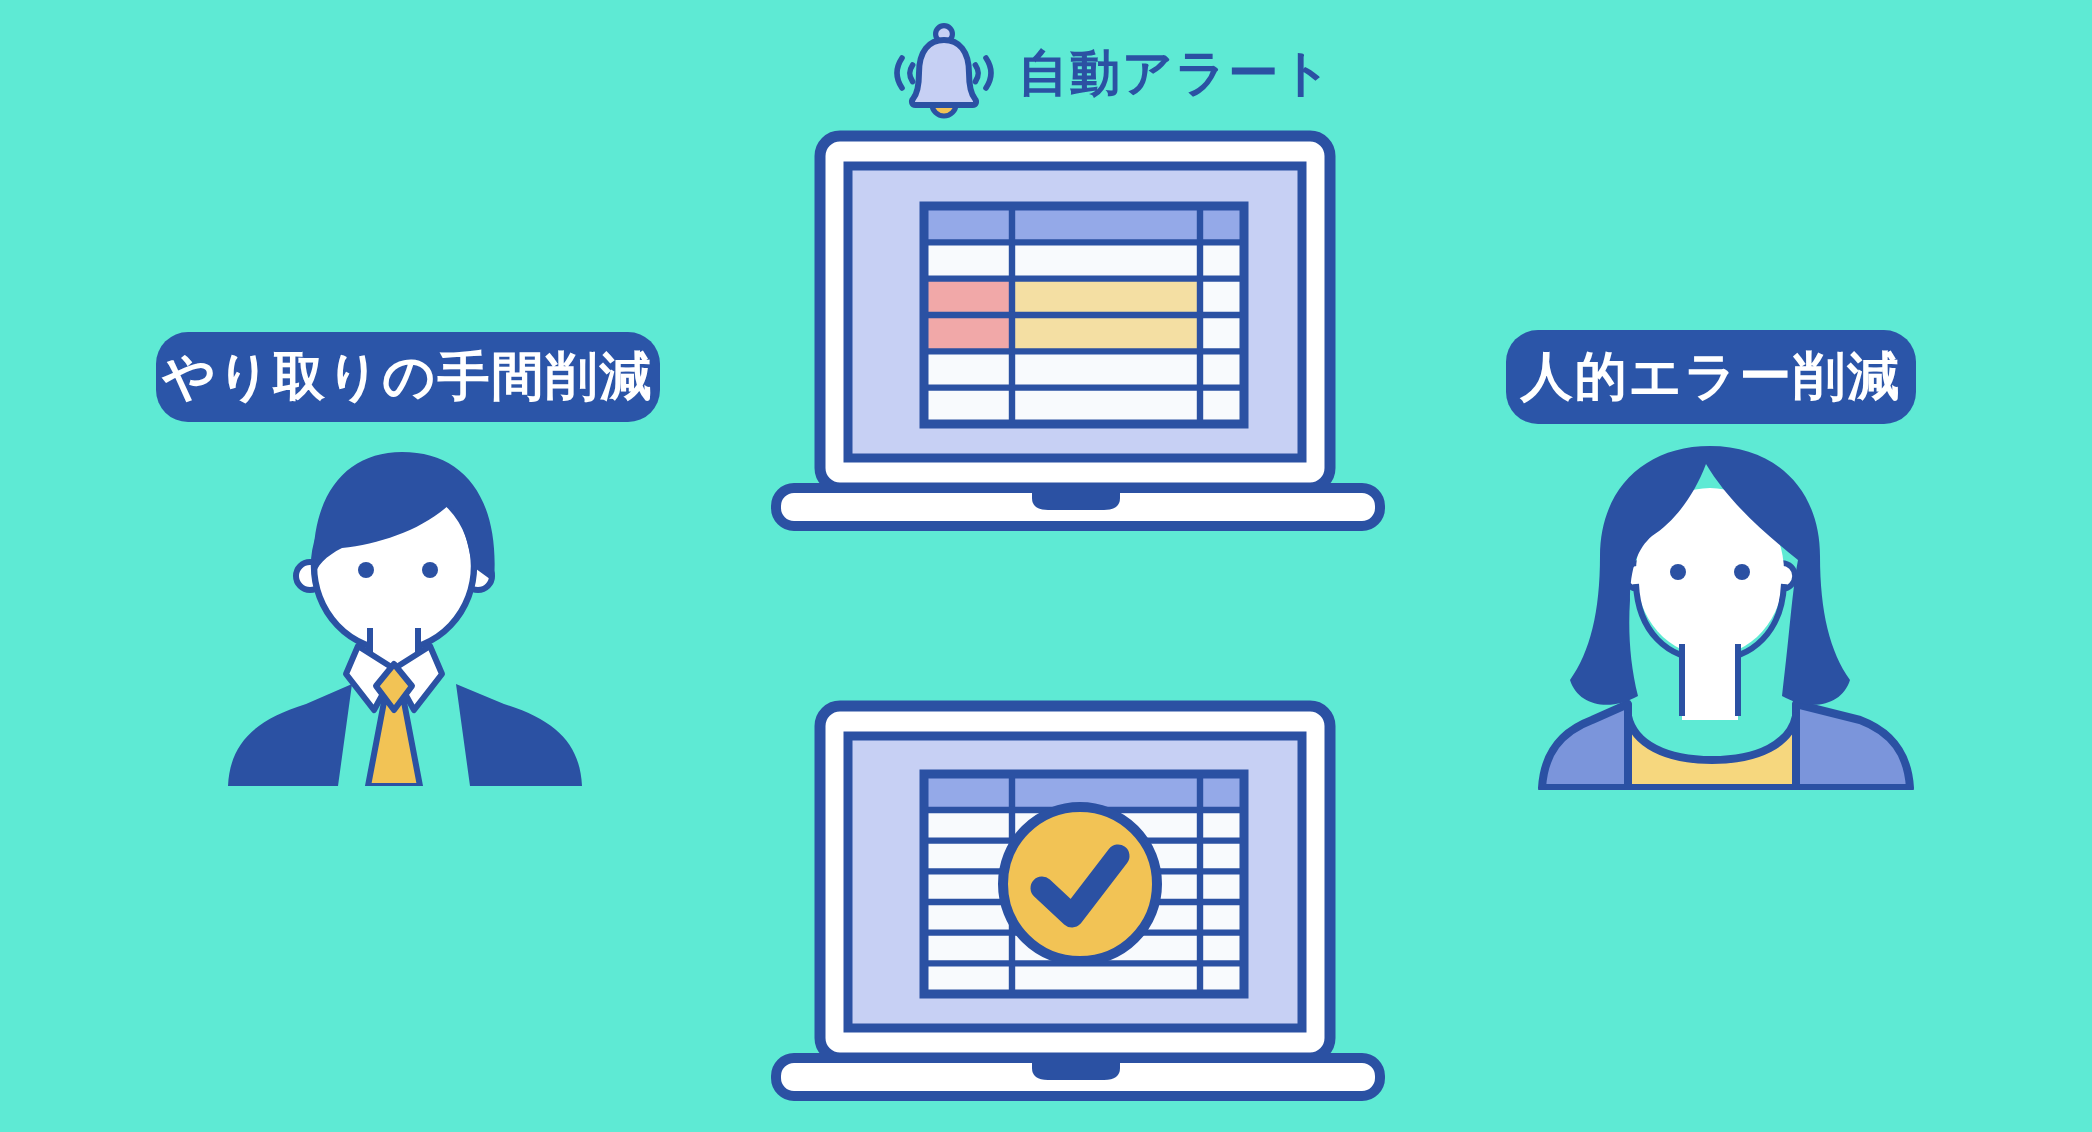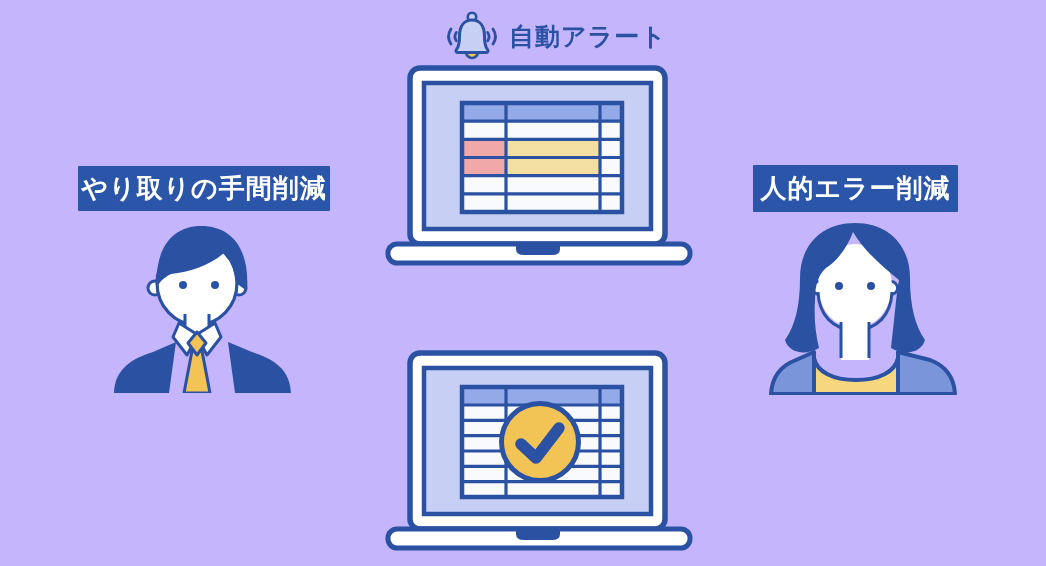--- a/index.html
+++ b/index.html
@@ -2,27 +2,27 @@
 <html style="--ink: #2B51A3; --screen: #C7D0F4; --table_header: #94A9E8; --row_white: #F8FAFD; --alert_pink: #F1A8A8; --alert_yellow: #F4DFA3; --accent_yellow: #F2C355; --soft_yellow: #F6D77E; --cardigan_blue: #7B95DB; --label_bg: #2B55A8; --label_text: #FFFFFF;"><head>
 <meta charset="utf-8">
 <style>
   :root{
     --ink:#2B51A3; --screen:#C7D0F4; --table_header:#94A9E8; --row_white:#F8FAFD;
     --alert_pink:#F1A8A8; --alert_yellow:#F4DFA3; --accent_yellow:#F2C355;
     --soft_yellow:#F6D77E; --cardigan_blue:#7B95DB; --label_bg:#2B55A8; --label_text:#FFFFFF;
   }
   html,body{margin:0;padding:0;background:#fff;}
   #stage{
-    position:relative; width:1046px; height:566px; background:#c4b5fd; overflow:hidden;
+    position:relative; width:1046px; height:566px; background:#5eead4; overflow:hidden;
     font-family:Liberation Sans, sans-serif;
   }
   .abs{position:absolute;}
   .pill{
     position:absolute; background:var(--label_bg); color:var(--label_text);
-    border-radius:1px; display:flex; align-items:center; justify-content:center;
+    border-radius:16px; display:flex; align-items:center; justify-content:center;
     font-weight:800; font-size:26px; letter-spacing:1px; white-space:nowrap;
   }
   .feature{
     position:absolute; display:flex; align-items:center; color:var(--ink);
     font-weight:800; font-size:25px; letter-spacing:1px; white-space:nowrap;
   }
   .feature .txt{margin-left:9px;}
   
   .f-ink{fill:var(--ink);} .s-ink{stroke:var(--ink);}
   .f-white{fill:#fff;} .f-screen{fill:var(--screen);}

